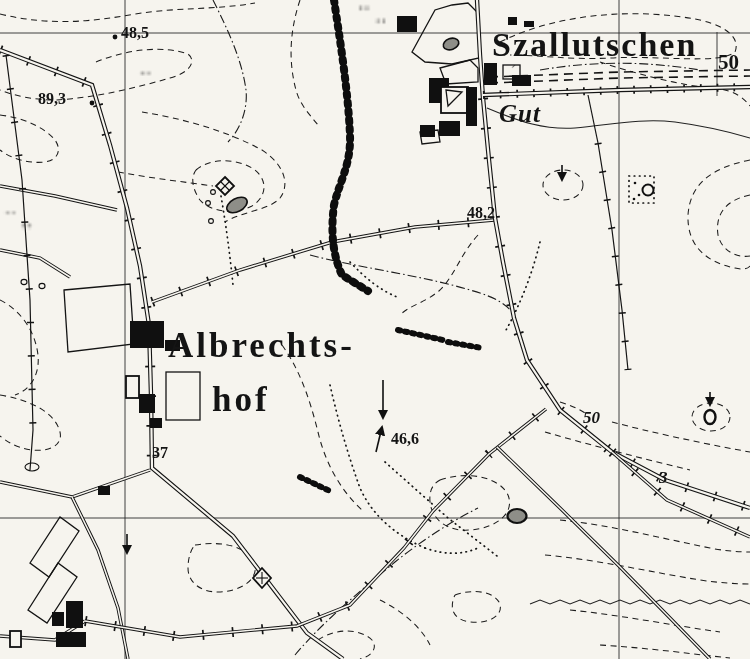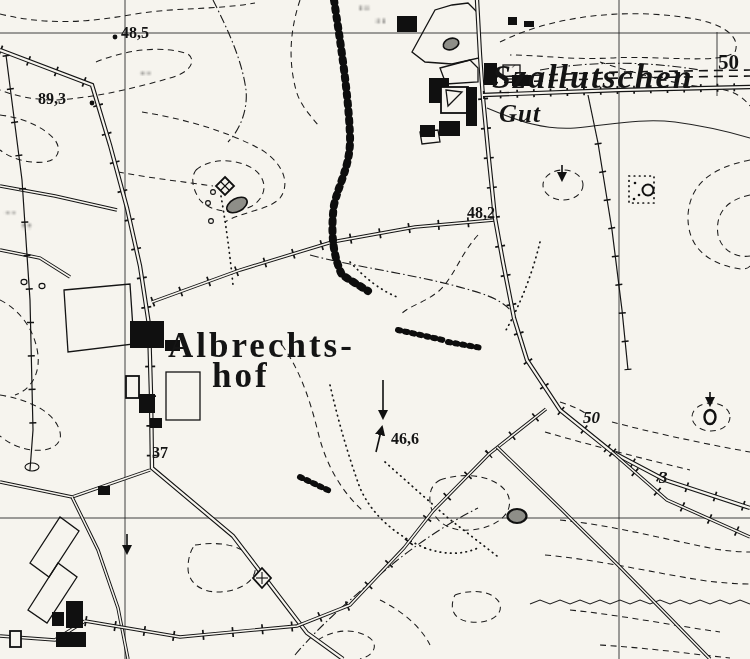--- a/index.html
+++ b/index.html
@@ -23,24 +23,24 @@
   .avb{fill:none;stroke:#0d0d0d;stroke-width:6;stroke-dasharray:2.2 5;stroke-linecap:round;}
   .bld{fill:#101010;stroke:none;}
   .bldo{fill:var(--paper);stroke:#101010;stroke-width:1.8;}
   .thn{stroke-width:1.1;fill:none;stroke:#101010;}
   .hat{fill:url(#hatch);stroke:#141414;stroke-width:1.3;}
   .pond{fill:#8e8e88;stroke:#101010;stroke-width:1.6;}
   .str{fill:none;stroke:#222;stroke-width:1.1;}
   .arr{stroke:#101010;stroke-width:1.6;fill:none;}
   
   .map-label{position:absolute;white-space:nowrap;pointer-events:none;color:var(--ink);}
-  .name-village{left:492px;top:26px;font-size:34px;font-weight:bold;font-style:italic;letter-spacing:2px;margin-top:32px;}
+  .name-village{left:492px;top:26px;font-size:34px;font-weight:bold;letter-spacing:2px;}
   .name-estate{left:499px;top:100px;font-size:25px;font-weight:bold;font-style:italic;letter-spacing:1px;}
   .name-main{font-size:35px;font-weight:bold;letter-spacing:3px;}
-  .l1{left:168px;top:326px;} .l2{left:212px;top:356px;text-align:center;}
+  .l1{left:168px;top:326px;} .l2{left:212px;top:380px;text-align:center;}
   .grid-50{left:718px;top:50px;font-size:21px;font-weight:bold;}
   .spot{font-size:16px;font-weight:bold;}
   .contour{font-size:17px;font-weight:bold;font-style:italic;}
 </style>
 </head>
 <body>
 
 <div id="stage">
 
 <svg width="750" height="659" viewBox="0 0 750 659">

